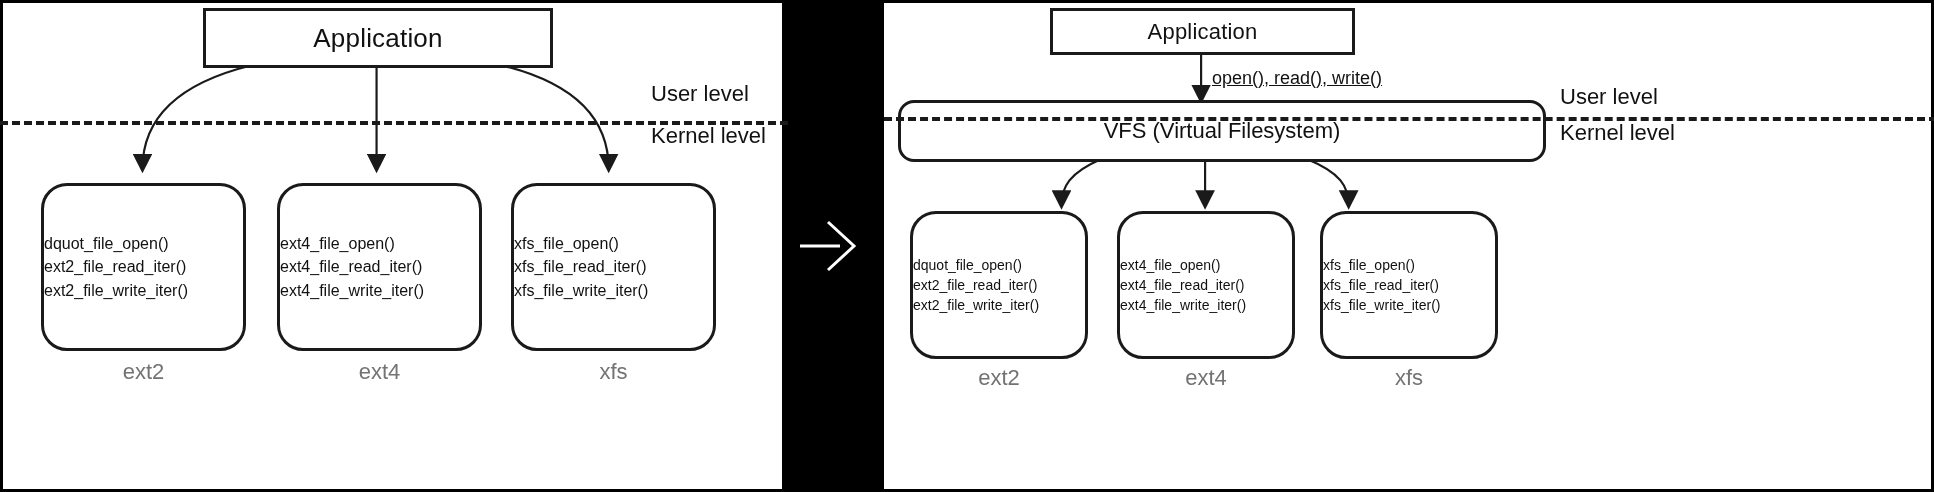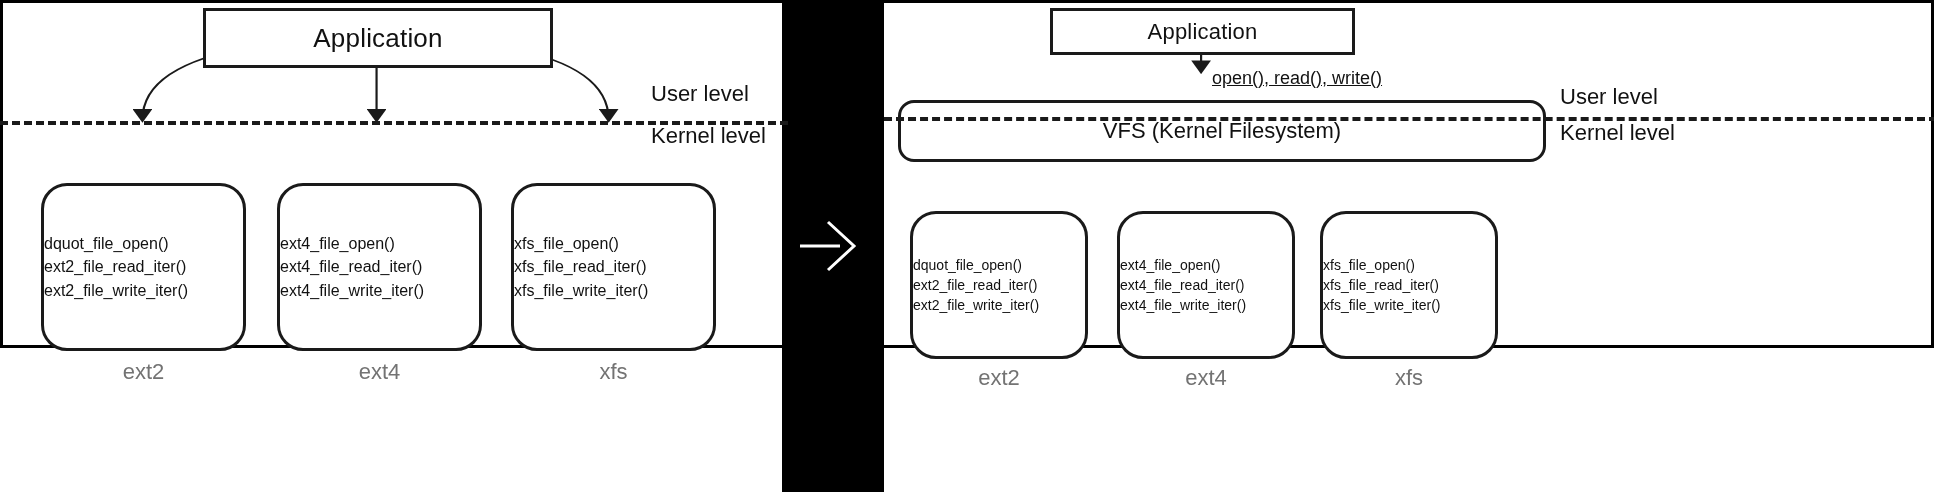--- a/index.html
+++ b/index.html
@@ -13,21 +13,21 @@
     width: 1934px;
     height: 492px;
     background: #ffffff;
     overflow: hidden;
   }
 
   
   .panel {
     position: absolute;
     top: 0;
-    height: 348px;
+    height: 492px;
     background: #ffffff;
     box-sizing: border-box;
     border-top: 3px solid #000;
     border-bottom: 3px solid #000;
   }
   #panel-before { left: 0; width: 782px; border-left: 3px solid #000; border-right: 0; }
   #panel-after  { left: 884px; width: 1050px; border-right: 3px solid #000; border-left: 0; }
 
   
   #gutter {
@@ -223,21 +223,21 @@
     </div>
 
     <div class="syscall-label" style="left:328px; top:65px;">open(), read(), write()</div>
 
     <div class="divider" style="left:0px; top:114px; width:1053px;"></div>
 
     <div class="level-label" style="left:676px; top:81px;">User level</div>
     <div class="level-label" style="left:676px; top:117px;">Kernel level</div>
 
     <div class="vfs-box" style="left:14px; top:97px; width:648px; height:62px;">
-      <span class="label">VFS (Kernel Filesystem)</span>
+      <span class="label">VFS (Virtual Filesystem)</span>
     </div>
 
     <div class="fs-box" style="left:26px; top:208px; width:178px; height:148px;">
       <span class="fn" style="font-size:14px;">dquot_file_open()</span>
       <span class="fn" style="font-size:14px;">ext2_file_read_iter()</span>
       <span class="fn" style="font-size:14px;">ext2_file_write_iter()</span>
     </div>
     <div class="fs-name" style="left:26px; top:362px; width:178px;">ext2</div>
 
     <div class="fs-box" style="left:233px; top:208px; width:178px; height:148px;">

